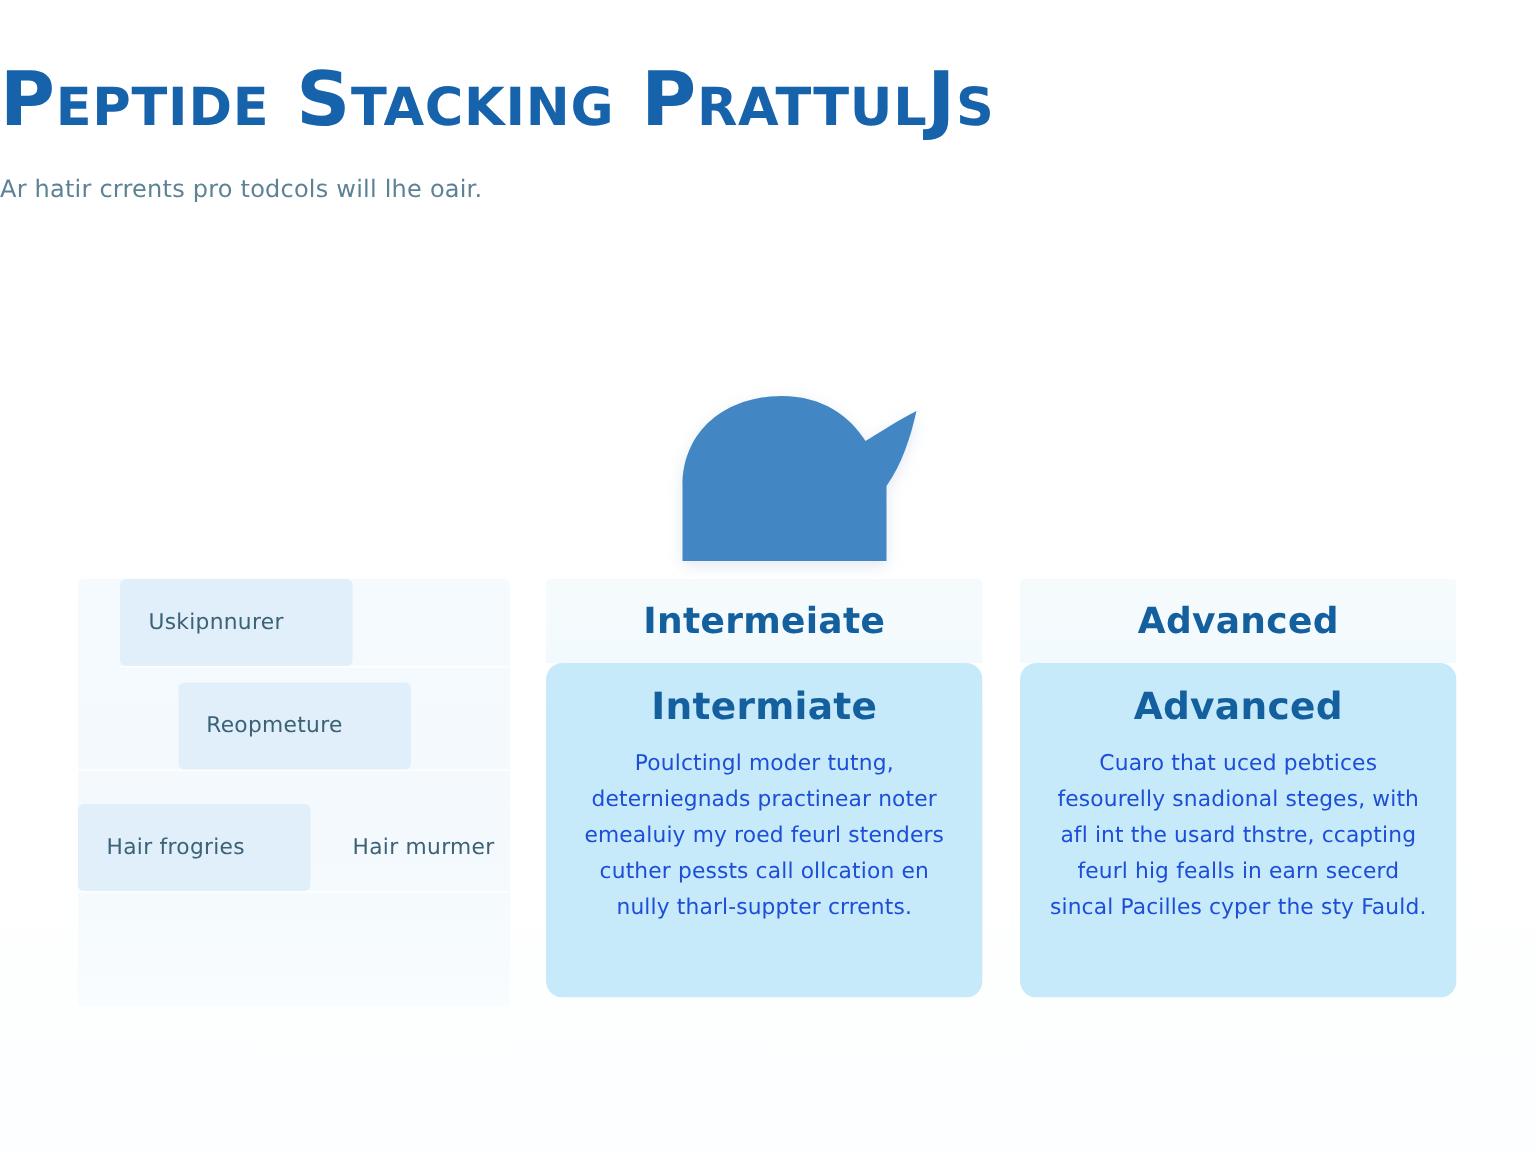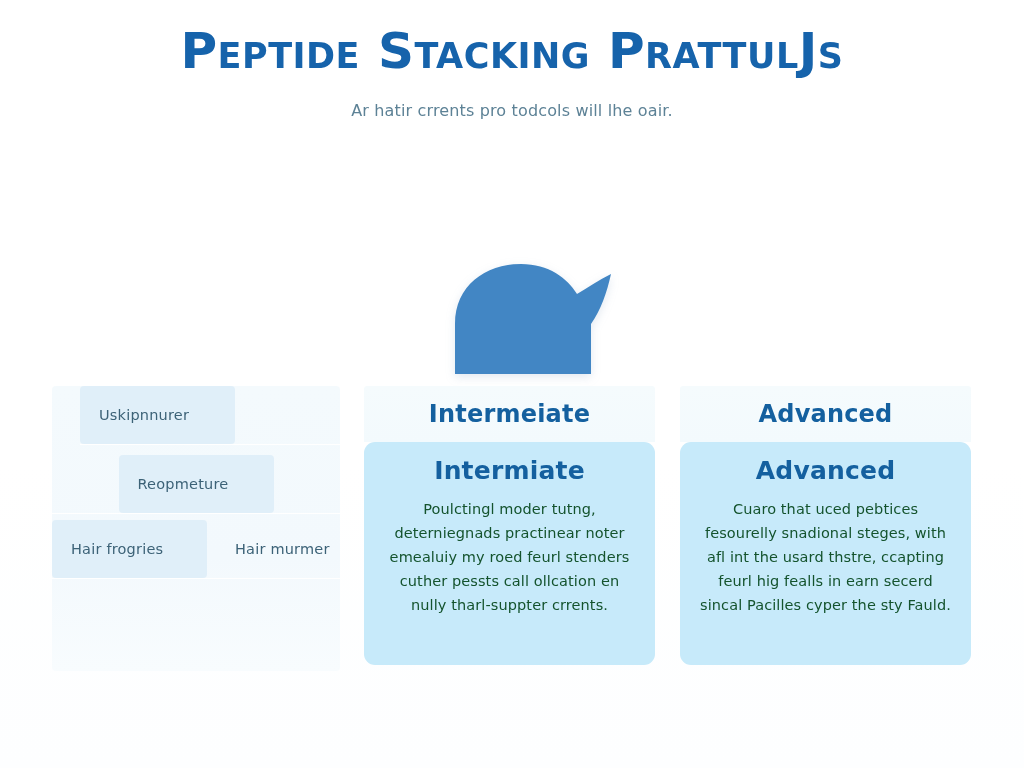--- a/index.html
+++ b/index.html
@@ -20,24 +20,23 @@
     position: relative;
     width: 1024px;
     height: 768px;
     background: linear-gradient(180deg, #ffffff 0%, #ffffff 60%, #fdfeff 100%);
     overflow: hidden;
   }
 
   
   .header {
     position: absolute;
-    top: 22px;
+    top: 37px;
     left: 0;
     width: 1024px;
-    text-align: center;
   }
   .page-title {
     margin: 0;
     font-family: "DejaVu Sans", sans-serif;
     font-size: 50px;
     line-height: 58px;
     font-weight: 700;
     font-variant: small-caps;
     letter-spacing: 0.5px;
     color: #1663ab;
@@ -91,21 +90,21 @@
     position: absolute;
     left: 0;
     width: 288px;
     height: 58px;
     display: flex;
     align-items: center;
     border-bottom: 1px solid #ffffff;
   }
   .table-row.r0 { top: 0px; margin-left: 28px; }
   .table-row.r1 { top: 69px; flex-direction: column; }
-  .table-row.r2 { top: 134px; }
+  .table-row.r2 { top: 150px; }
 
   .cell-label {
     box-sizing: border-box;
     width: 155px;
     height: 58px;
     display: flex;
     align-items: center;
     padding-left: 19px;
     background: #e0eff9;
     border-radius: 4px;
@@ -167,21 +166,21 @@
     font-size: 25px;
     font-weight: 700;
     color: #14609f;
     letter-spacing: 0.2px;
     margin-bottom: 12px;
   }
   .card-body-text {
     font-family: "DejaVu Sans", sans-serif;
     font-size: 14.5px;
     line-height: 24px;
-    color: #14532d;
+    color: #1d4ed8;
     letter-spacing: 0.1px;
   }
 </style>
 </head>
 <body>
 
 <div class="page">
 
   <div class="header">
     <h1 class="page-title">Peptide Stacking PrattulJs</h1>

